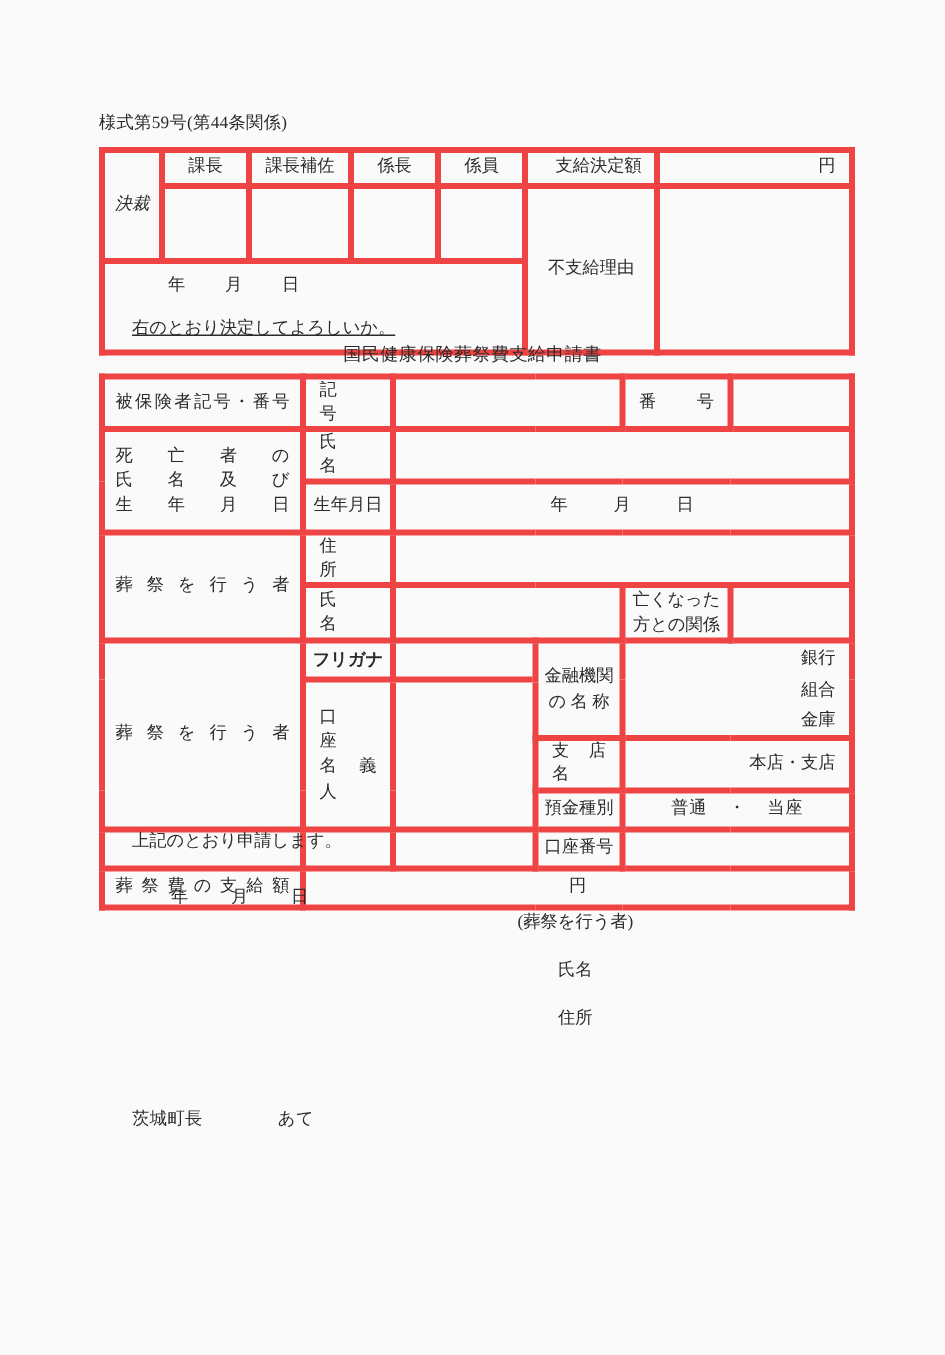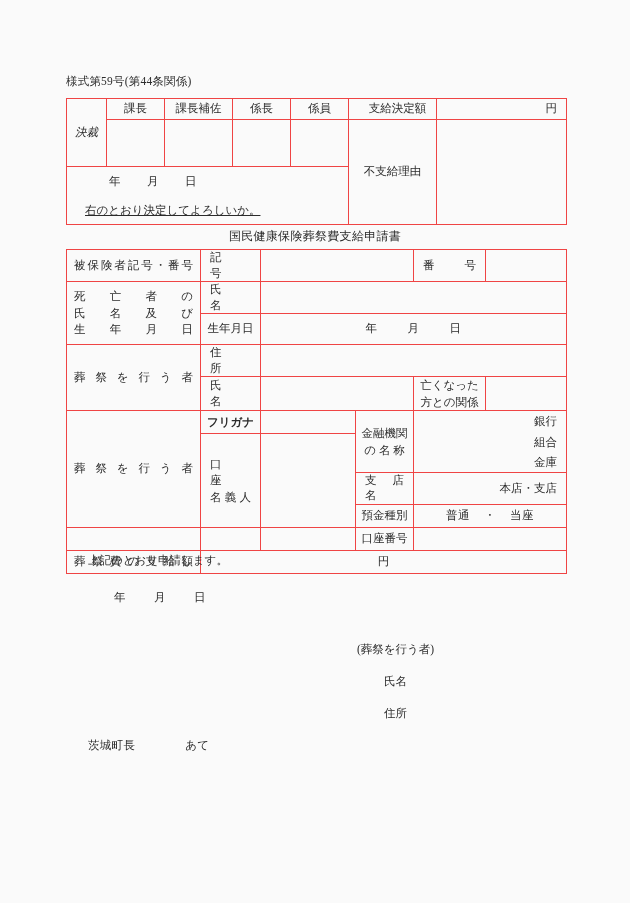--- a/index.html
+++ b/index.html
@@ -32,21 +32,21 @@
   }
 
   
   table {
     border-collapse: collapse;
     table-layout: fixed;
     position: absolute;
     background: #fafafa;
   }
   table td {
-    border: 1px solid #ef4444;
+    border: 4px solid #ef4444;
     font-size: 11.5px;
     padding: 0;
     vertical-align: middle;
     text-align: center;
     line-height: 1.35;
   }
 
   
   #approval-table {
     left: 66px;
@@ -164,23 +164,22 @@
     font-size: 11.5px;
     white-space: nowrap;
   }
   #apply-statement { left: 88px; top: 553px; }
   #apply-date { left: 114px; top: 590px; letter-spacing: 0.5px; }
   #apply-date .gap { display: inline-block; width: 28px; }
 
   #applicant-block {
     position: absolute;
     left: 345px;
-    top: 642px;
-    font-size: 11.5px;
-    margin-left: 12px;
+    top: 607px;
+    font-size: 11.5px;
   }
   #applicant-block .row { margin-bottom: 17px; white-space: nowrap; }
   #applicant-block .row.indent { padding-left: 27px; }
   .phone-parens { display: inline-block; padding-left: 34px; }
   .phone-parens .inner { display: inline-block; width: 42px; }
 
   #addressee {
     left: 88px;
     top: 738px;
     letter-spacing: 0.3px;

